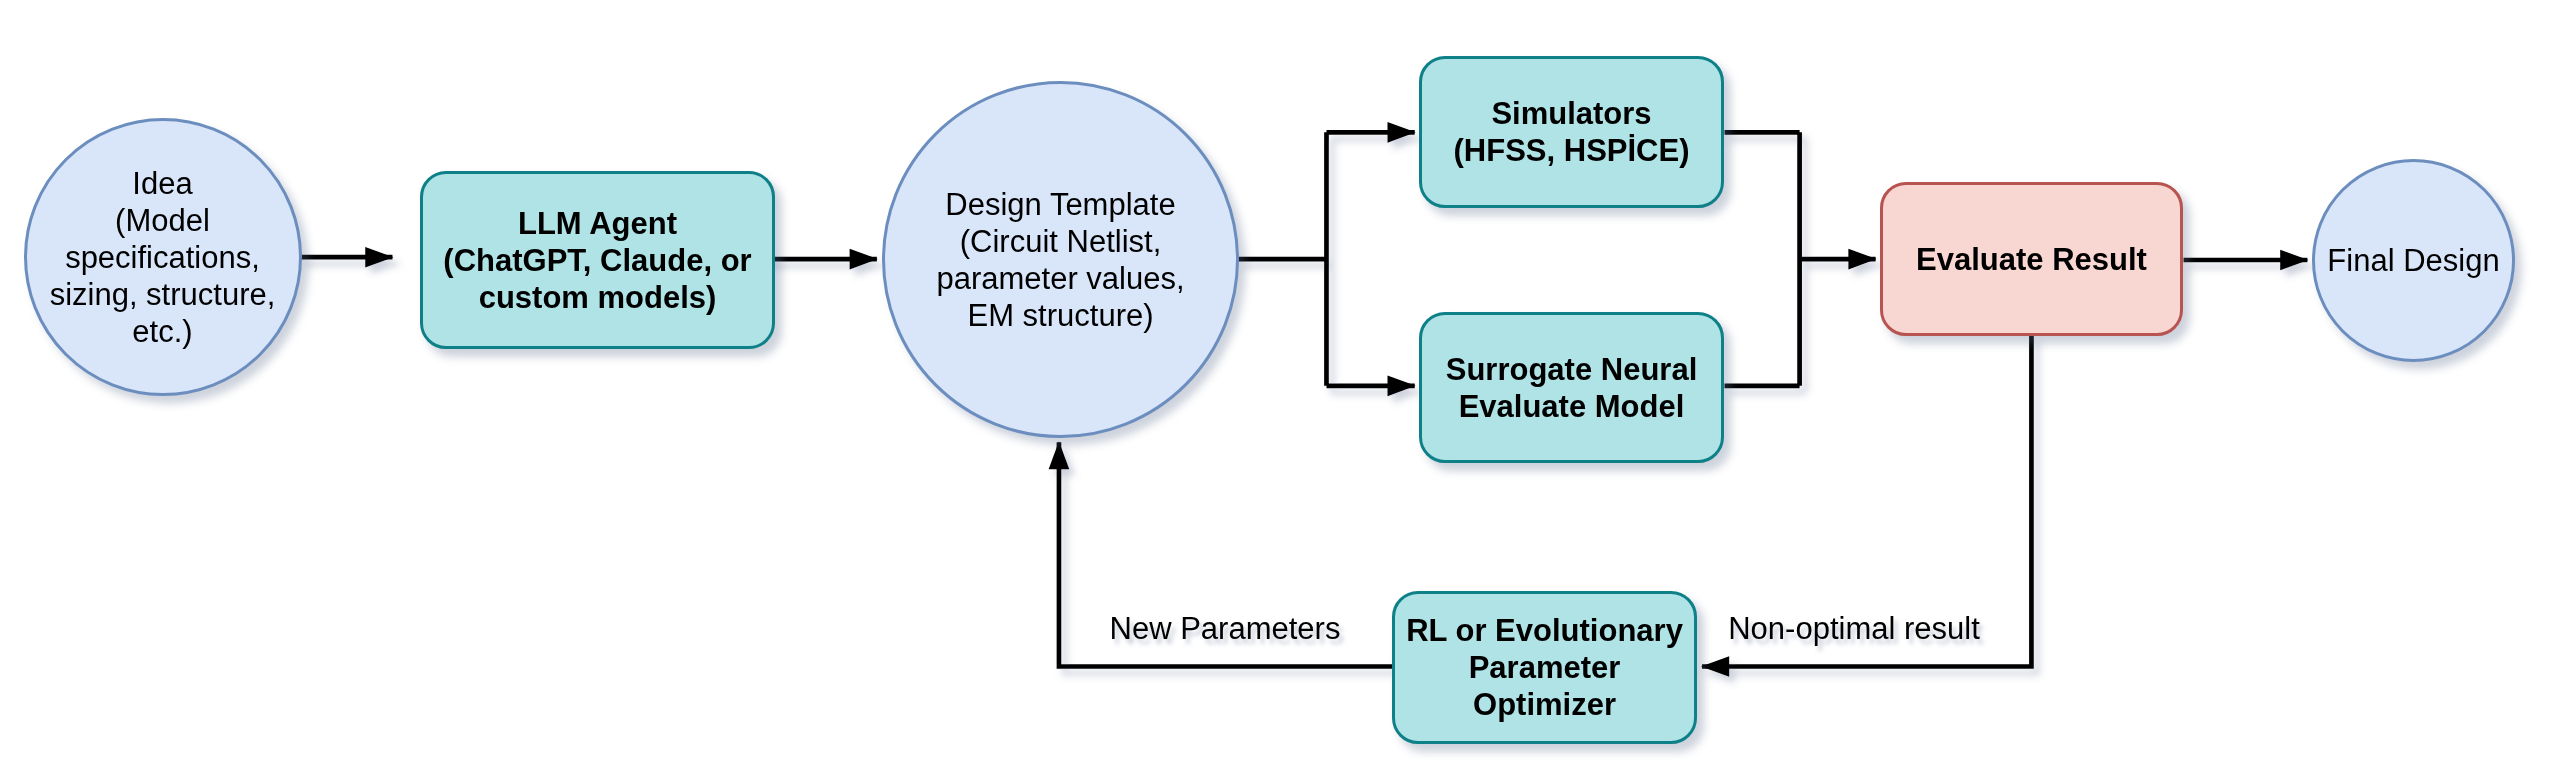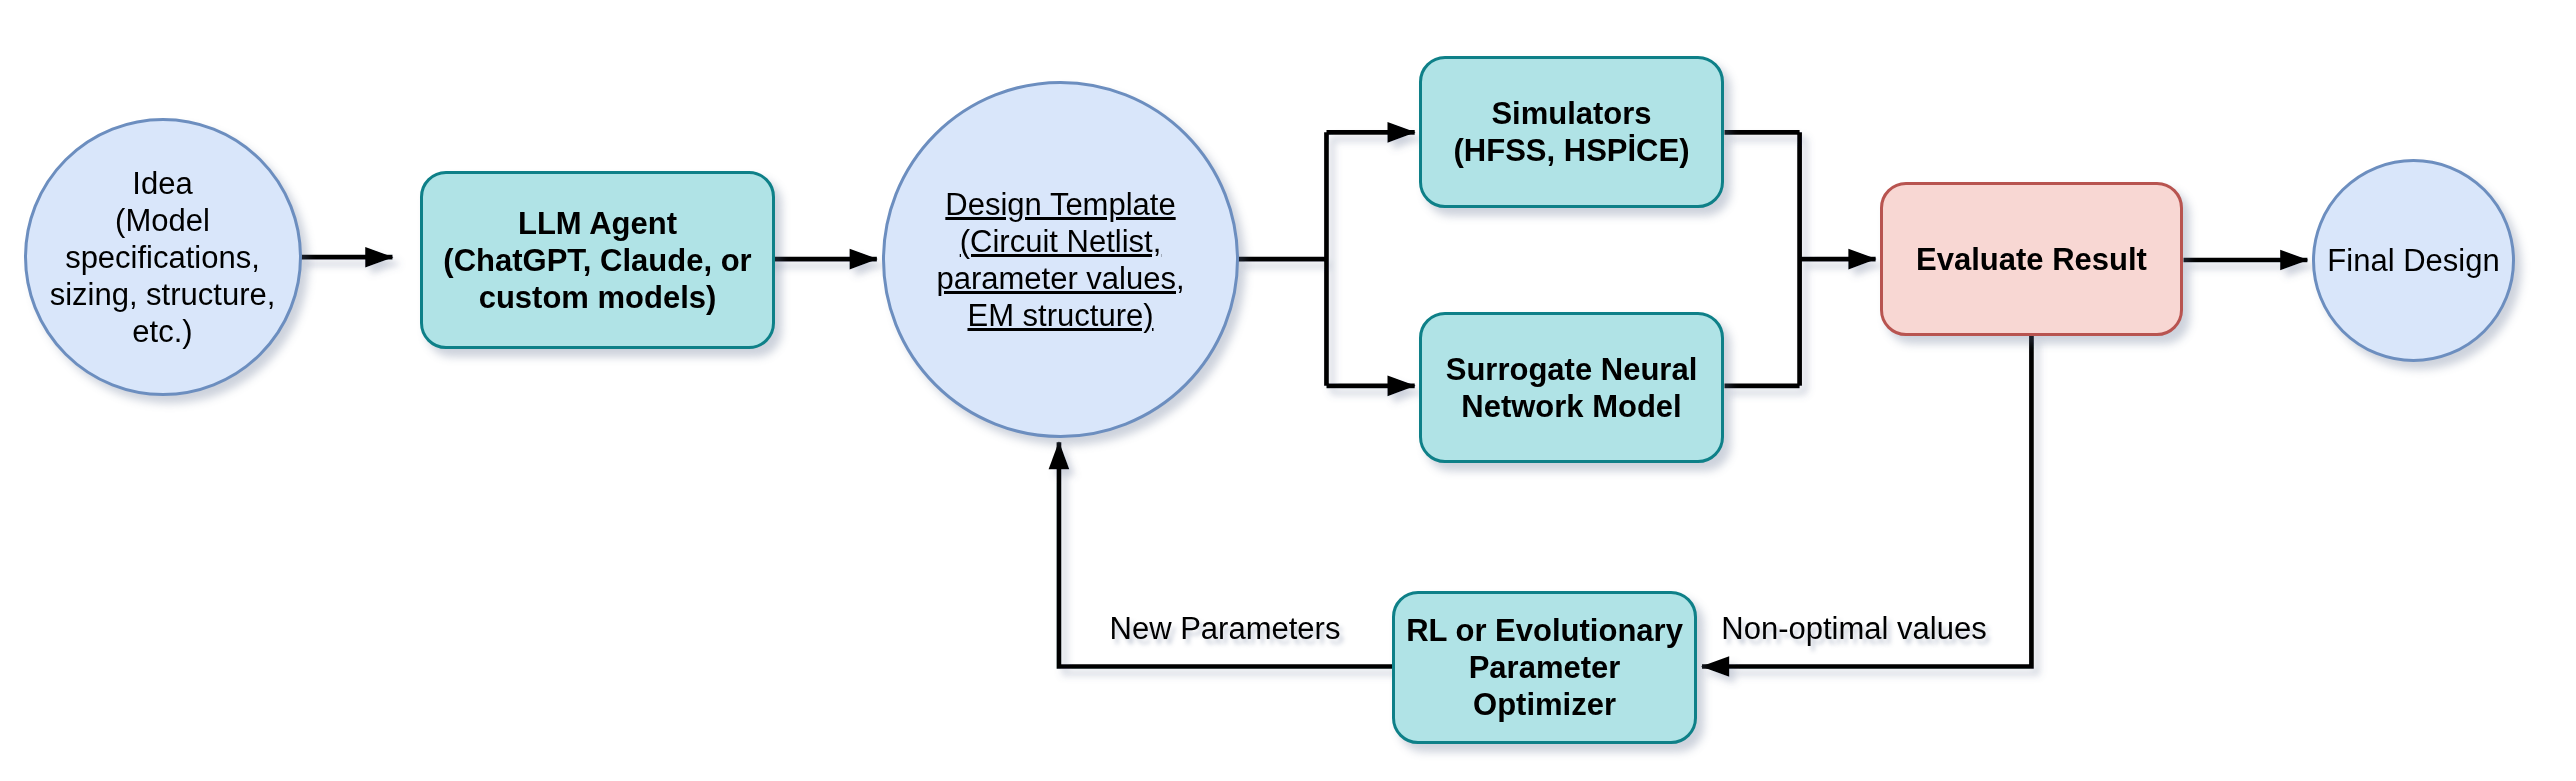--- a/index.html
+++ b/index.html
@@ -73,48 +73,48 @@
 sizing, structure,
 etc.)</span>
   </div>
 
   <div class="node rounded teal" style="left:396px;top:171px;width:355px;height:178px;margin-left:24px;">
     <span>LLM Agent
 (ChatGPT, Claude, or
 custom models)</span>
   </div>
 
-  <div class="node circle blue" style="left:882px;top:81px;width:357px;height:357px;text-decoration:underline;">
+  <div class="node circle blue" style="left:882px;top:81px;width:357px;height:357px;">
     <span>Design Template
 (Circuit Netlist,
 parameter values,
 EM structure)</span>
   </div>
 
   <div class="node rounded teal" style="left:1419px;top:56px;width:305px;height:152px;">
     <span>Simulators
 (HFSS, HSPİCE)</span>
   </div>
 
   <div class="node rounded teal" style="left:1419px;top:312px;width:305px;height:151px;">
     <span>Surrogate Neural
-Network Model</span>
+Evaluate Model</span>
   </div>
 
   <div class="node rounded red" style="left:1880px;top:182px;width:303px;height:154px;">
     <span>Evaluate Result</span>
   </div>
 
   <div class="node circle blue" style="left:2312px;top:159px;width:203px;height:203px;">
     <span>Final Design</span>
   </div>
 
   <div class="node rounded teal" style="left:1392px;top:591px;width:305px;height:153px;">
     <span>RL or Evolutionary
 Parameter Optimizer</span>
   </div>
 
   <div class="edge-label" style="left:1070px;top:610px;width:310px;">New Parameters</div>
 
-  <div class="edge-label" style="left:1699px;top:610px;width:310px;">Non-optimal values</div>
+  <div class="edge-label" style="left:1699px;top:610px;width:310px;">Non-optimal result</div>
 
 </div>
 
 
 </body></html>

